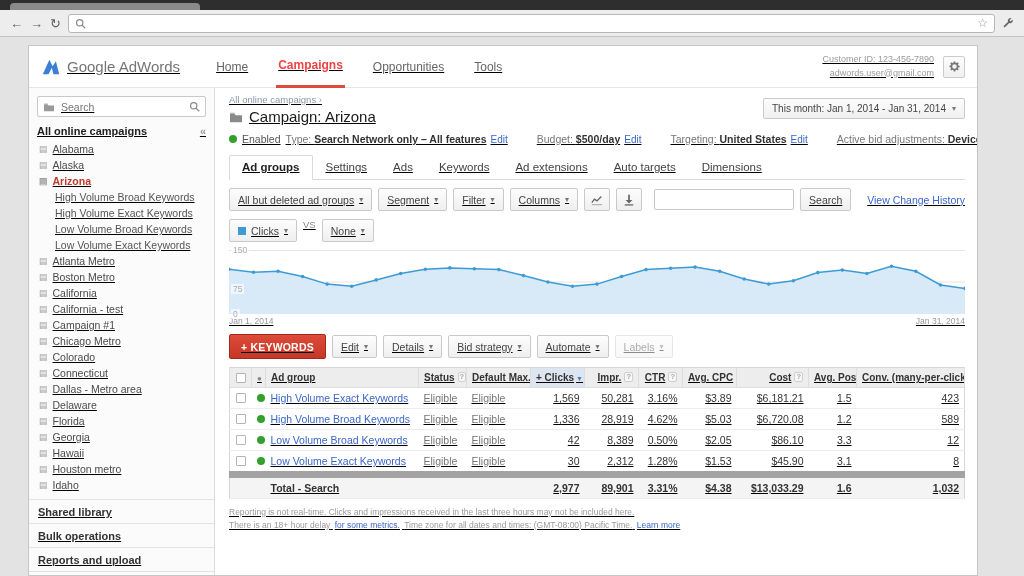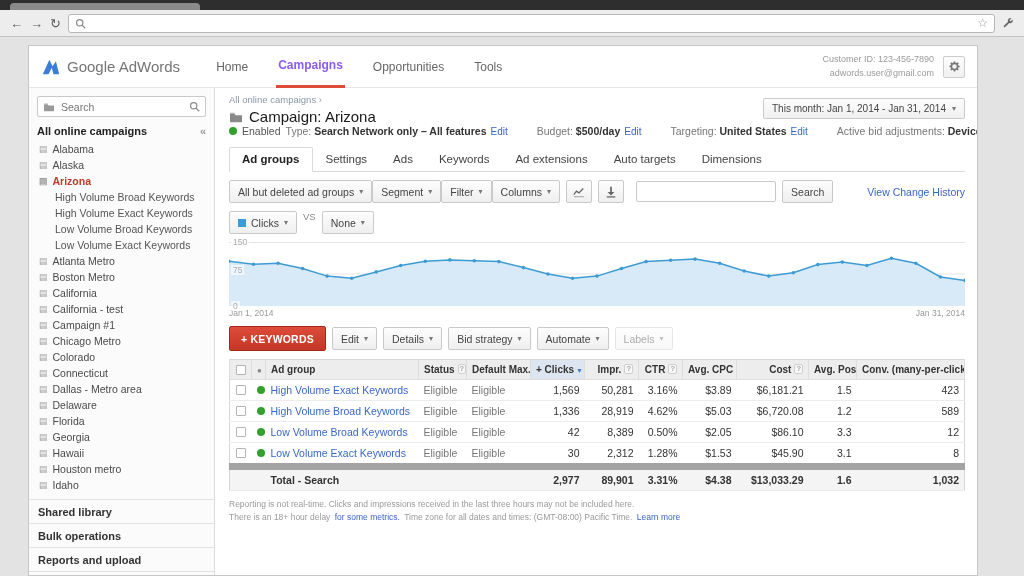--- a/index.html
+++ b/index.html
@@ -12,30 +12,30 @@
   .tabstrip{height:10px;background:#2e2e2e;position:relative;}
   .btab{position:absolute;left:10px;top:3px;width:190px;height:7px;background:#8a8a8a;border-radius:4px 4px 0 0;}
   .btoolbar{height:27px;background:#ededed;border-bottom:1px solid #c2c2c2;display:flex;align-items:center;gap:7px;padding:0 10px;}
   .bnav{color:#5f5f5f;font-size:13px;line-height:13px;cursor:pointer;}
   .omnibox{flex:1;height:19px;background:#fff;border:1px solid #b7b7b7;border-radius:3px;display:flex;align-items:center;padding:0 6px;gap:5px;}
   .omnibox .spacer{flex:1;}
   .star{color:#9a9a9a;font-size:12px;line-height:12px;cursor:pointer;}
   .wrenchbtn{display:flex;align-items:center;cursor:pointer;}
 
   
-  .page{height:539px;background:#e3e3e3;padding:8px 46px 0 28px;}
+  .page{height:539px;background:#e3e3e3;padding:8px 46px 0 28px;text-decoration:underline;}
   .app{background:#fff;border:1px solid #c6c6c6;height:100%;display:flex;flex-direction:column;overflow:hidden;}
 
   
   .apphead{height:42px;display:flex;align-items:center;padding:0 12px;border-bottom:1px solid #e6e6e6;flex:none;}
   .logo{display:flex;align-items:center;gap:6px;margin-right:34px;}
   .logo-text{font-size:15px;color:#757575;}
   .mainnav{display:flex;gap:26px;height:42px;align-items:stretch;}
   .nav-item{font-size:12px;color:#666;line-height:42px;padding:0 2px;cursor:pointer;}
-  .nav-item.active{color:#8b5cf6;font-weight:bold;border-bottom:3px solid #dd4b39;line-height:39px;}
+  .nav-item.active{color:#ef4444;font-weight:bold;border-bottom:3px solid #dd4b39;line-height:39px;}
   .custinfo{margin-left:auto;text-align:right;font-size:9px;color:#9a9a9a;line-height:1.45;}
   .gearbtn{width:22px;height:22px;border:1px solid #ccc;border-radius:2px;background:linear-gradient(#fdfdfd,#f0f0f0);
     display:flex;align-items:center;justify-content:center;margin-left:9px;}
 
   
   .appbody{flex:1;display:flex;min-height:0;}
 
   
   .sidebar{width:186px;flex:none;background:#fbfbfb;border-right:1px solid #dcdcdc;font-size:10.5px;overflow:hidden;}
   .sidesearch{margin:8px 8px 6px;height:21px;border:1px solid #c9c9c9;border-radius:2px;background:#fff;
@@ -53,21 +53,21 @@
 
   
   .main{flex:1;min-width:0;padding:6px 12px 0 14px;position:relative;overflow:hidden;}
   .bc{font-size:9.5px;color:#8a97a8;cursor:pointer;}
   .trow{display:flex;align-items:center;gap:6px;margin-top:3px;}
   .trow h1{font-size:15px;font-weight:normal;color:#1a1a1a;margin:0;}
   .datebtn{position:absolute;right:12px;top:10px;border:1px solid #c9c9c9;border-radius:2px;
     background:linear-gradient(#fdfdfd,#f0f0f0);font-size:10px;color:#444;padding:4px 8px;display:flex;gap:6px;align-items:center;}
   .caret{font-size:8px;color:#777;}
 
-  .statusline{display:flex;align-items:center;gap:5px;margin-top:0;font-size:10.5px;color:#555;white-space:nowrap;}
+  .statusline{display:flex;align-items:center;gap:5px;margin-top:8px;font-size:10.5px;color:#555;white-space:nowrap;}
   .dot{width:8px;height:8px;border-radius:50%;display:inline-block;flex:none;}
   .dot.green{background:#33a02c;}
   .segs{display:flex;gap:29px;}
   .seg-label{color:#777;}
   .seg-val{color:#333;font-weight:bold;}
   .edit-link{color:#3a66c9;font-size:10px;margin-left:4px;}
 
   .tabswrap{display:flex;border-bottom:1px solid #d9d9d9;margin-top:10px;font-size:11.5px;}
   .tab{padding:5px 12px;color:#444;cursor:pointer;border:1px solid transparent;}
   .tab.active{background:#fff;border-color:#d9d9d9;border-bottom-color:#fff;margin-bottom:-1px;border-radius:2px 2px 0 0;font-weight:bold;color:#222;}
@@ -310,21 +310,21 @@
             <div class="tab active">Ad groups</div>
             <div class="tab">Settings</div>
             <div class="tab">Ads</div>
             <div class="tab">Keywords</div>
             <div class="tab">Ad extensions</div>
             <div class="tab">Auto targets</div>
             <div class="tab">Dimensions</div>
           </div>
 
       <div class="toolbar">
-        <span style="display:inline-flex;">
+        <span style="display:inline-flex;gap:6px;">
               <button class="dd-btn">
                 <span>All but deleted ad groups</span>
                 <span class="caret">▾</span>
               </button>
               <button class="dd-btn">
                 <span>Segment</span>
                 <span class="caret">▾</span>
               </button>
               <button class="dd-btn">
                 <span>Filter</span>
@@ -398,21 +398,21 @@
                 <circle cx="557.3" cy="34.1" r="1.8" fill="#3d9bd4"></circle>
                 <circle cx="582.7" cy="30.7" r="1.8" fill="#3d9bd4"></circle>
                 <circle cx="608.0" cy="22.6" r="1.8" fill="#3d9bd4"></circle>
                 <circle cx="633.3" cy="20.1" r="1.8" fill="#3d9bd4"></circle>
                 <circle cx="658.7" cy="23.5" r="1.8" fill="#3d9bd4"></circle>
                 <circle cx="684.0" cy="16.2" r="1.8" fill="#3d9bd4"></circle>
                 <circle cx="709.3" cy="21.3" r="1.8" fill="#3d9bd4"></circle>
                 <circle cx="734.7" cy="35.0" r="1.8" fill="#3d9bd4"></circle>
                 <circle cx="760.0" cy="38.4" r="1.8" fill="#3d9bd4"></circle>
               </svg>
-          <span><span class="ylab" style="top: 59px;">0</span><span class="ylab" style="top: 23px;">75</span><span class="ylab" style="top: -5px;">150</span></span>
+          <span><span class="ylab" style="top: 59px;">0</span><span class="ylab" style="top: 34px;">75</span><span class="ylab" style="top: -5px;">150</span></span>
         </div>
         <div class="xlabs">
           <span>Jan 1, 2014</span>
           <span>Jan 31, 2014</span>
         </div>
       </div>
 
       <div class="actions">
         <button class="kwbtn">+ KEYWORDS</button>
         <span style="display:inline-flex;gap:6px;">

